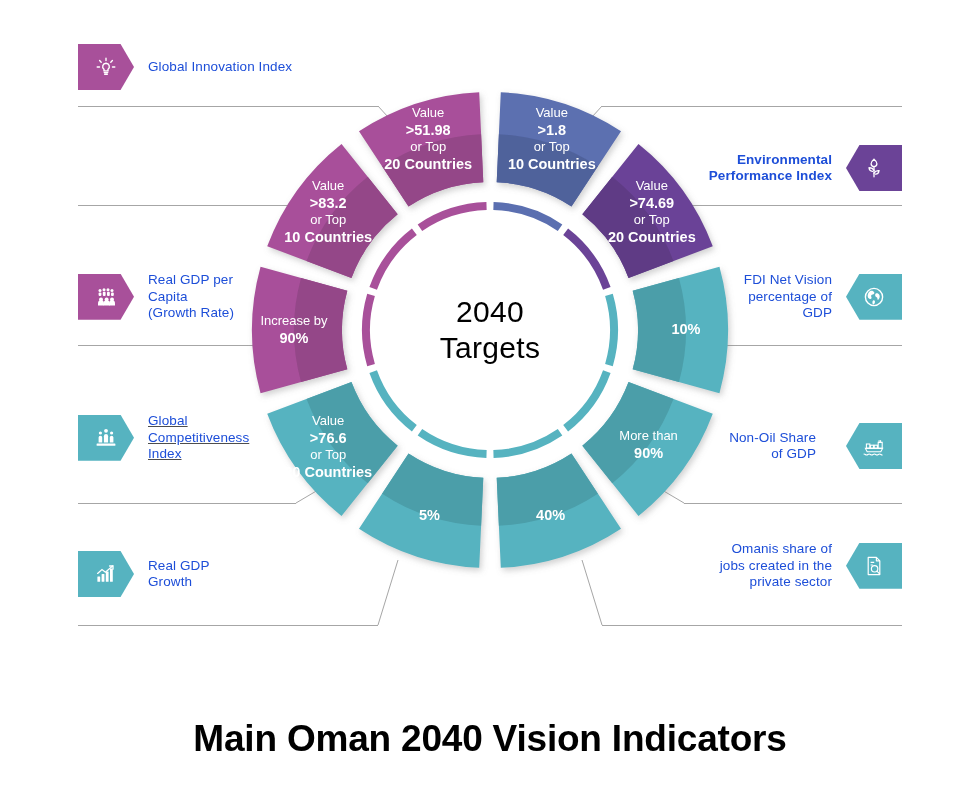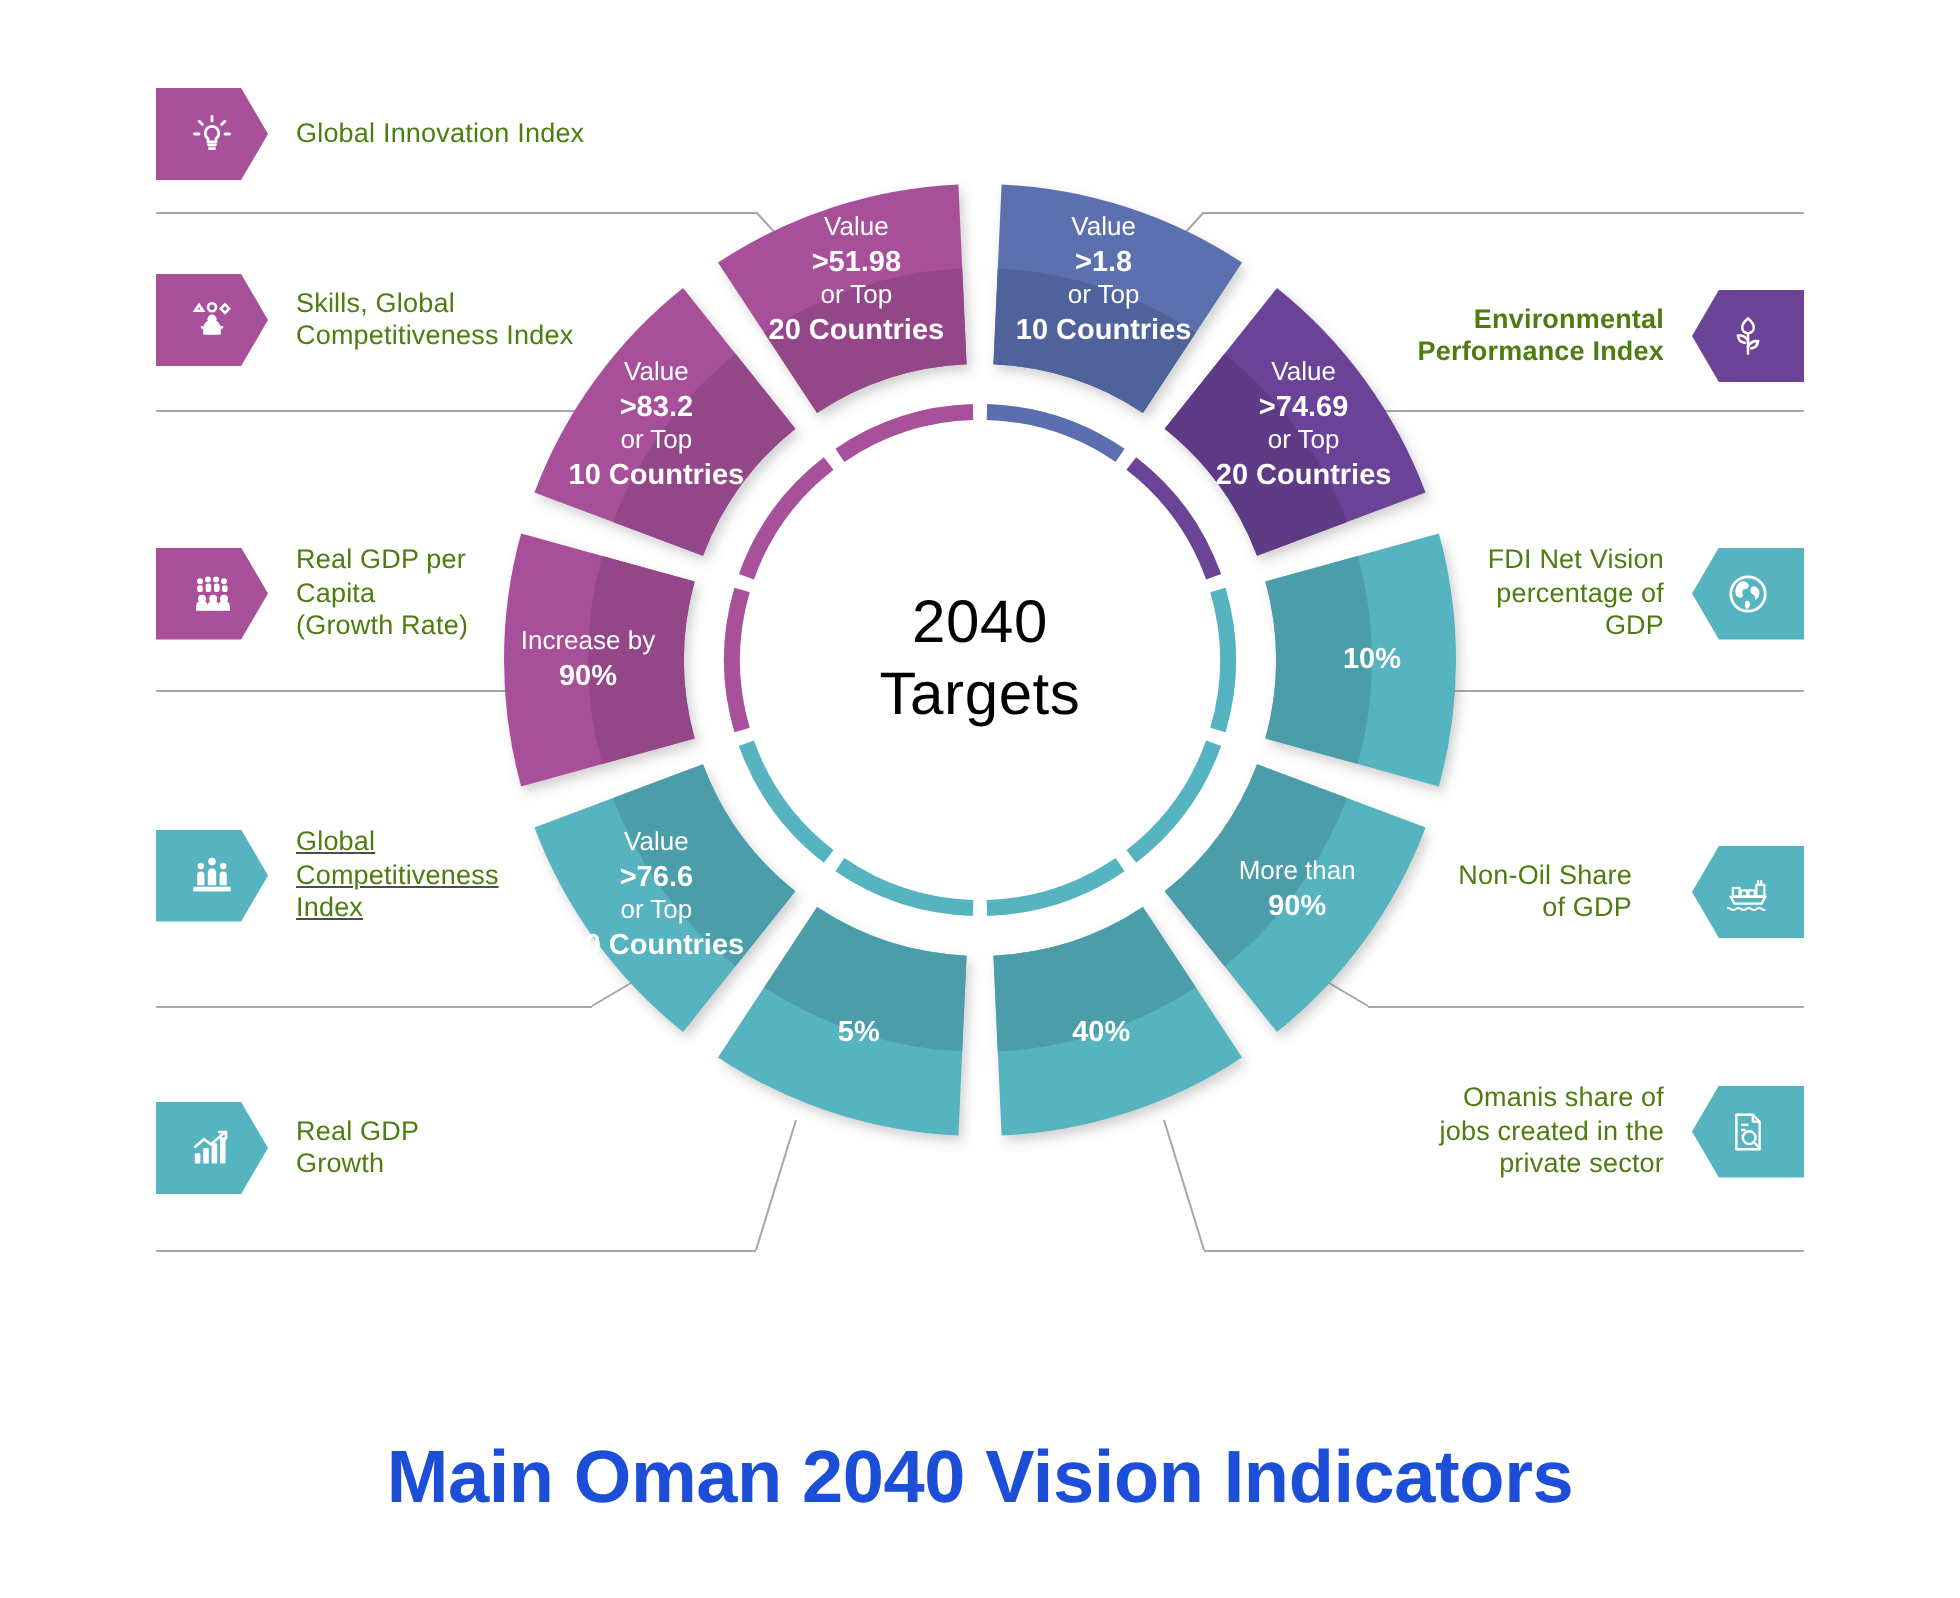--- a/index.html
+++ b/index.html
@@ -27,21 +27,21 @@
   }
   .badge .shape{
     position:absolute;inset:0;
     clip-path:polygon(0 0, 76% 0, 100% 50%, 76% 100%, 0 100%);
   }
   .badge.rev .shape{
     clip-path:polygon(24% 0, 100% 0, 100% 100%, 24% 100%, 0 50%);
   }
   .badge svg{position:relative;z-index:2;}
   .lbl .text{
-    font-size:13.5px;line-height:16.5px;color:#4d7c0f;
+    font-size:13.5px;line-height:16.5px;color:#1d4ed8;
     letter-spacing:.1px;
   }
   .lbl.left .text{margin-left:14px;text-align:left;}
   .lbl.right .text{margin-right:14px;text-align:right;}
 
   
   #donut{position:absolute;left:248px;top:88px;width:484px;height:484px;}
   #donut svg{display:block;overflow:visible;}
   .seg-text{
     fill:#ffffff;font-family:"Liberation Sans",sans-serif;
@@ -52,21 +52,21 @@
 
   .center-title{
     position:absolute;left:50%;top:50%;transform:translate(-50%,-50%);
     text-align:center;color:#000000;font-size:30px;line-height:36px;
     letter-spacing:.3px;white-space:nowrap;
   }
 
   
   #main-title{
     position:absolute;left:0;right:0;top:718px;
-    text-align:center;color:#1d4ed8;
+    text-align:center;color:#000000;
     font-size:37px;font-weight:bold;letter-spacing:-.2px;
   }
 </style>
 </head>
 <body>
 
 <div id="stage">
 
   <div class="rule" style="left:78px;top:106px;width:300px;"></div>
   <div class="rule" style="left:78px;top:205px;width:232px;"></div>
@@ -102,37 +102,20 @@
         <g stroke="#fff" stroke-width="1.4" fill="none" stroke-linecap="round">
           <path d="M13 9.2a3.4 3.4 0 0 0-2 6.1v1.6h4v-1.6a3.4 3.4 0 0 0-2-6.1z"></path>
           <path d="M11.3 18.5h3.4M11.7 20.3h2.6"></path>
           <path d="M13 4.2v2.3M6.6 6.6l1.6 1.6M4.2 13h2.3M19.5 13h2.3M17.8 8.2l1.6-1.6"></path>
         </g>
       </svg>
     </div>
     <div class="text">Global Innovation Index</div>
   </div>
 
-  <div class="lbl left" style="top:137px;">
-    <div class="badge">
-      <div class="shape" style="background:#A8509A;"></div>
-      <svg width="28" height="26" viewBox="0 0 28 26">
-        <g stroke="#fff" stroke-width="1.3" fill="none">
-          <path d="M5.5 8.4l2-3 2 3z"></path>
-          <circle cx="14" cy="6.6" r="2"></circle>
-          <path d="M20.5 5.2l2.1 2.1-2.1 2.1-2.1-2.1z"></path>
-          <circle cx="14" cy="12.6" r="2.3" fill="#fff" stroke="none"></circle>
-          <path d="M9 16.6l2.4 1.6M19 16.6l-2.4 1.6" stroke-linecap="round"></path>
-          <path d="M9.6 20.4h8.8v-3.2a4.4 4.4 0 0 0-8.8 0z" fill="#fff" stroke="none"></path>
-        </g>
-      </svg>
-    </div>
-    <div class="text" style="white-space:pre-line;">Skills, Global
-Competitiveness Index</div>
-  </div>
 
   <div class="lbl left" style="top:272px;">
     <div class="badge">
       <div class="shape" style="background:#A8509A;"></div>
       <svg width="28" height="26" viewBox="0 0 28 26">
         <g fill="#fff">
           <circle cx="8" cy="6.6" r="1.5"></circle>
             <circle cx="12" cy="5.8" r="1.5"></circle>
           <circle cx="16" cy="5.8" r="1.5"></circle>
             <circle cx="20" cy="6.6" r="1.5"></circle>

